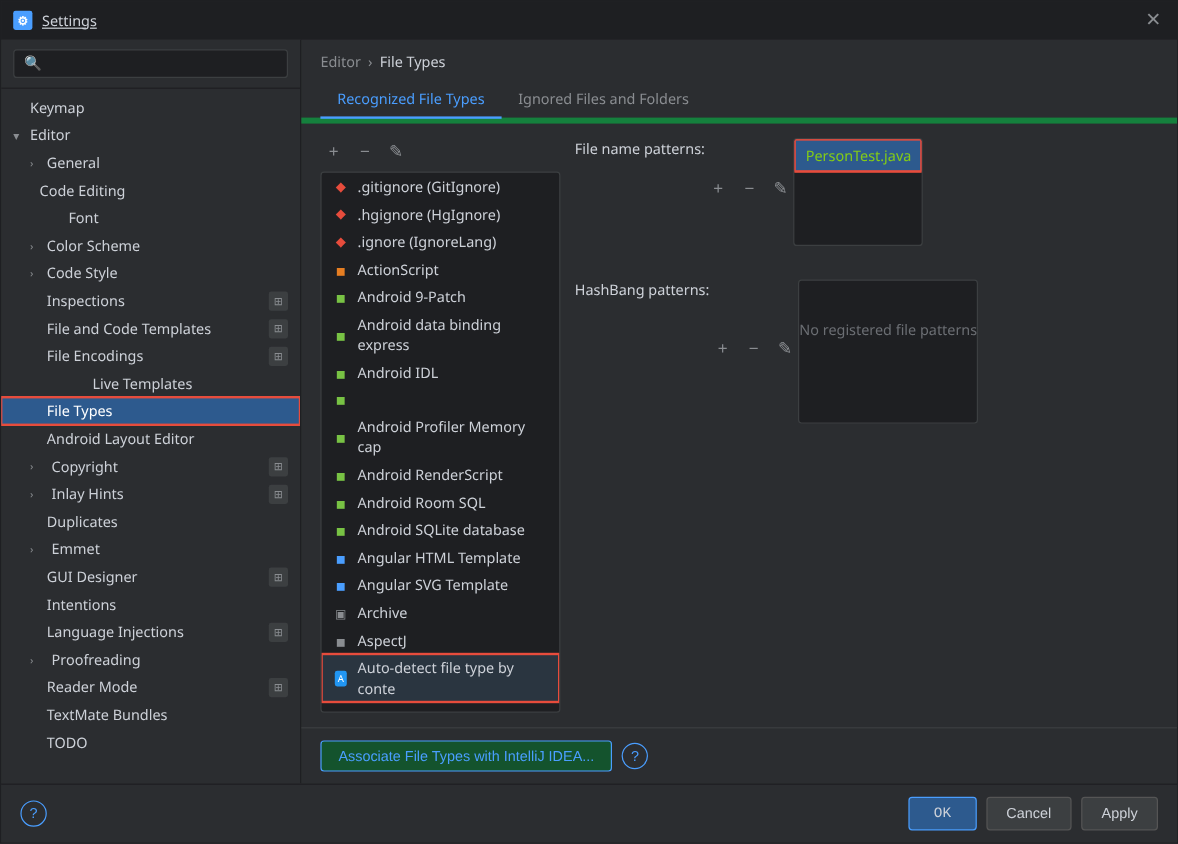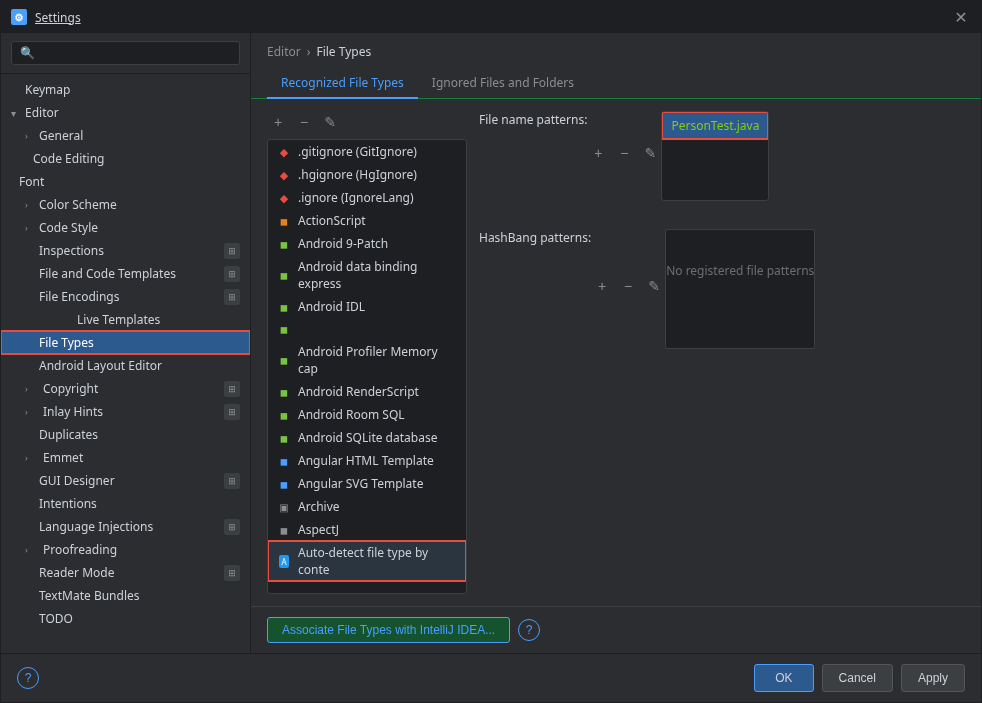--- a/index.html
+++ b/index.html
@@ -166,21 +166,21 @@
       display: flex;
       align-items: center;
       gap: 6px;
     }
 
     .breadcrumb-current { color: #cdd1d8; }
 
     .tabs-bar {
       display: flex;
       padding: 8px 16px 0;
-      border-bottom: 1px solid #15803d;
+      border-bottom: 5px solid #15803d;
       gap: 0;
     }
 
     .tab {
       padding: 6px 14px;
       cursor: pointer;
       color: #8a8d91;
       font-size: 12px;
       border-bottom: 2px solid transparent;
       margin-bottom: -1px;
@@ -373,20 +373,21 @@
     }
 
     .btn-primary {
       background: #2d5a8e;
       border: 1px solid #4a9eff;
       color: #cdd1d8;
       padding: 6px 20px;
       font-size: 12px;
       border-radius: 3px;
       cursor: pointer;
+      font-family: Liberation Mono, monospace;
     }
 
     .btn-default {
       background: #3c3f41;
       border: 1px solid #555;
       color: #cdd1d8;
       padding: 6px 16px;
       font-size: 12px;
       border-radius: 3px;
       cursor: pointer;
@@ -440,21 +441,21 @@
 
         <div class="nav-item" style="padding-left: 24px;">
           <span class="arrow" style="font-size:9px; color:#8a8d91;">›</span>
           <span class="nav-item-label">General</span>
         </div>
 
         <div class="nav-item" style="padding-left: 32px;">
           <span class="nav-item-label">Code Editing</span>
         </div>
 
-        <div class="nav-item" style="padding-left: 18px;">
+        <div class="nav-item" style="padding-left: 56px;">
           <span class="nav-item-label">Font</span>
         </div>
 
         <div class="nav-item" style="padding-left: 24px;">
           <span class="arrow" style="font-size:9px; color:#8a8d91;">›</span>
           <span class="nav-item-label">Color Scheme</span>
         </div>
 
         <div class="nav-item" style="padding-left: 24px;">
           <span class="arrow" style="font-size:9px; color:#8a8d91;">›</span>

